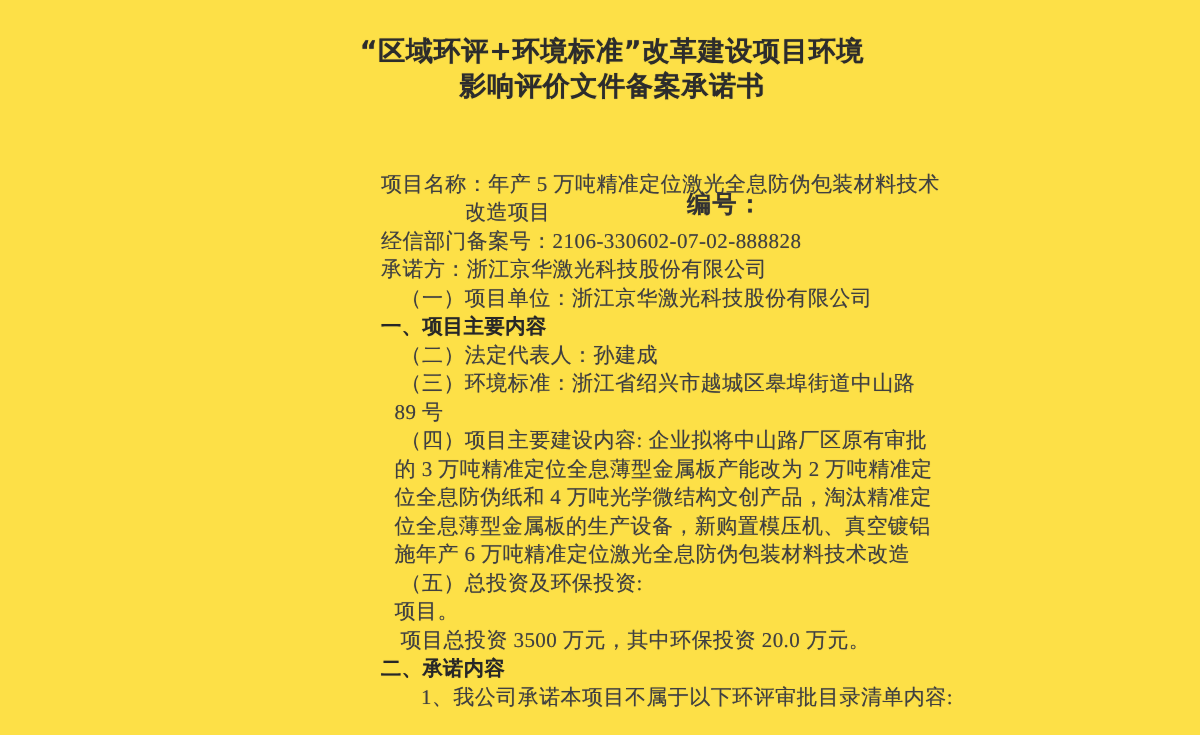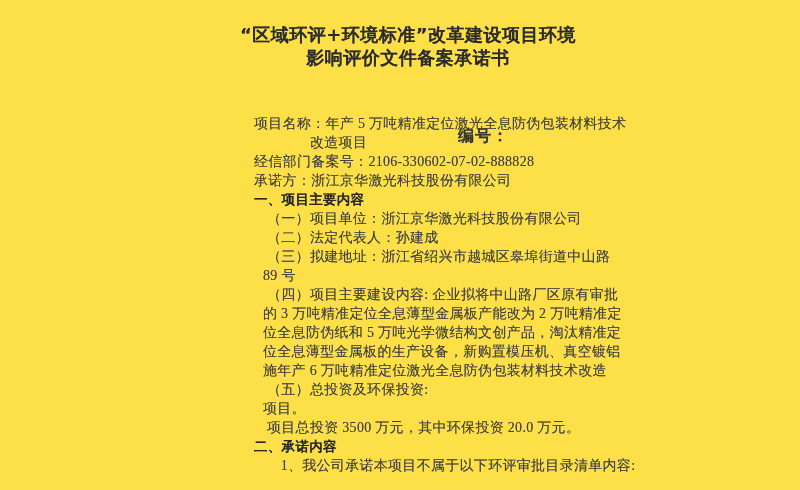--- a/index.html
+++ b/index.html
@@ -59,29 +59,29 @@
   </div>
 
   <div class="serial">编号：</div>
 
   <div class="doc">
     <div class="ln">项目名称：年产 5 万吨精准定位激光全息防伪包装材料技术</div>
     <div class="ln ind-hang">改造项目</div>
     <div class="ln">经信部门备案号：2106-330602-07-02-888828</div>
     <div class="ln">承诺方：浙江京华激光科技股份有限公司</div>
 
+    <div class="ln ind-item">（一）项目单位：浙江京华激光科技股份有限公司</div>
+
     <div class="ln hd">一、项目主要内容</div>
-
-    <div class="ln ind-item">（一）项目单位：浙江京华激光科技股份有限公司</div>
     <div class="ln ind-item">（二）法定代表人：孙建成</div>
-    <div class="ln ind-item">（三）拟建地址：浙江省绍兴市越城区皋埠街道中山路</div>
+    <div class="ln ind-item">（三）环境标准：浙江省绍兴市越城区皋埠街道中山路</div>
     <div class="ln ind-cont">89 号</div>
     <div class="ln ind-item">（四）项目主要建设内容: 企业拟将中山路厂区原有审批</div>
     <div class="ln ind-cont">的 3 万吨精准定位全息薄型金属板产能改为 2 万吨精准定</div>
-    <div class="ln ind-cont">位全息防伪纸和 5 万吨光学微结构文创产品，淘汰精准定</div>
+    <div class="ln ind-cont">位全息防伪纸和 4 万吨光学微结构文创产品，淘汰精准定</div>
     <div class="ln ind-cont">位全息薄型金属板的生产设备，新购置模压机、真空镀铝</div>
     <div class="ln ind-cont">施年产 6 万吨精准定位激光全息防伪包装材料技术改造</div>
     <div class="ln ind-item">（五）总投资及环保投资:</div>
     <div class="ln ind-cont">项目。</div>
     <div class="ln ind-item">项目总投资 3500 万元，其中环保投资 20.0 万元。</div>
 
     <div class="ln hd">二、承诺内容</div>
 
     <div class="ln ind-num">1、我公司承诺本项目不属于以下环评审批目录清单内容:</div>
   </div>

